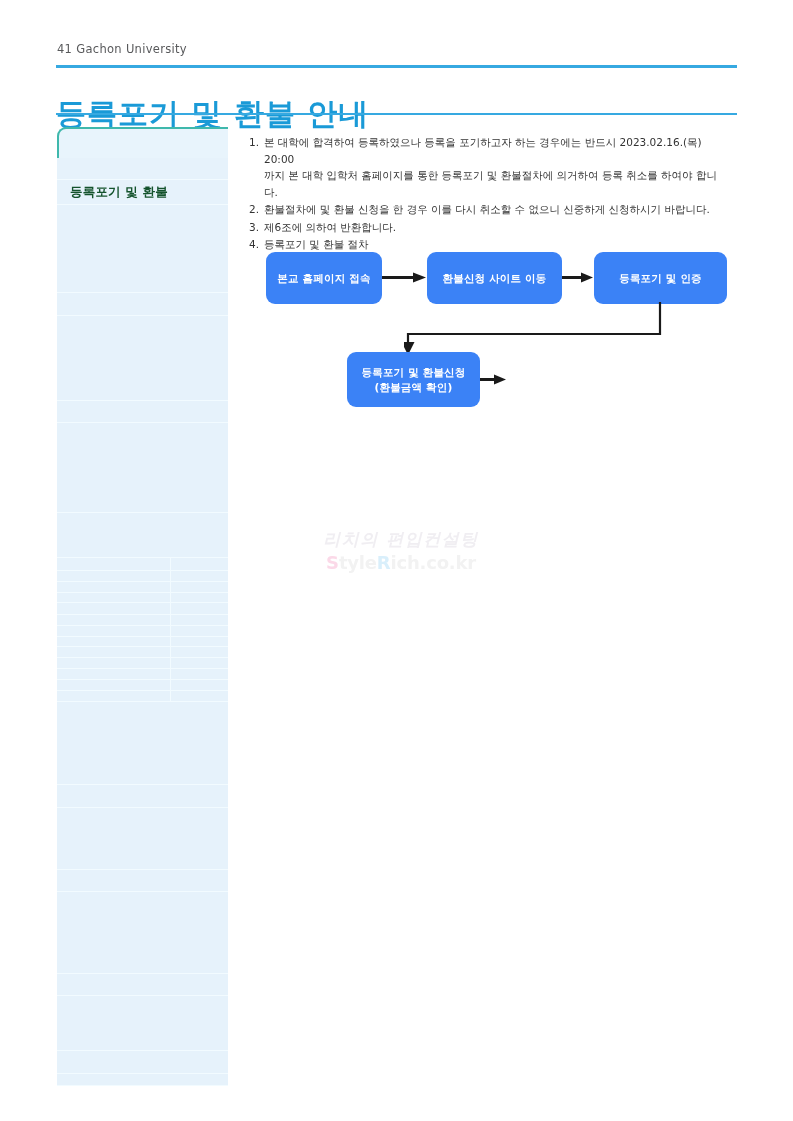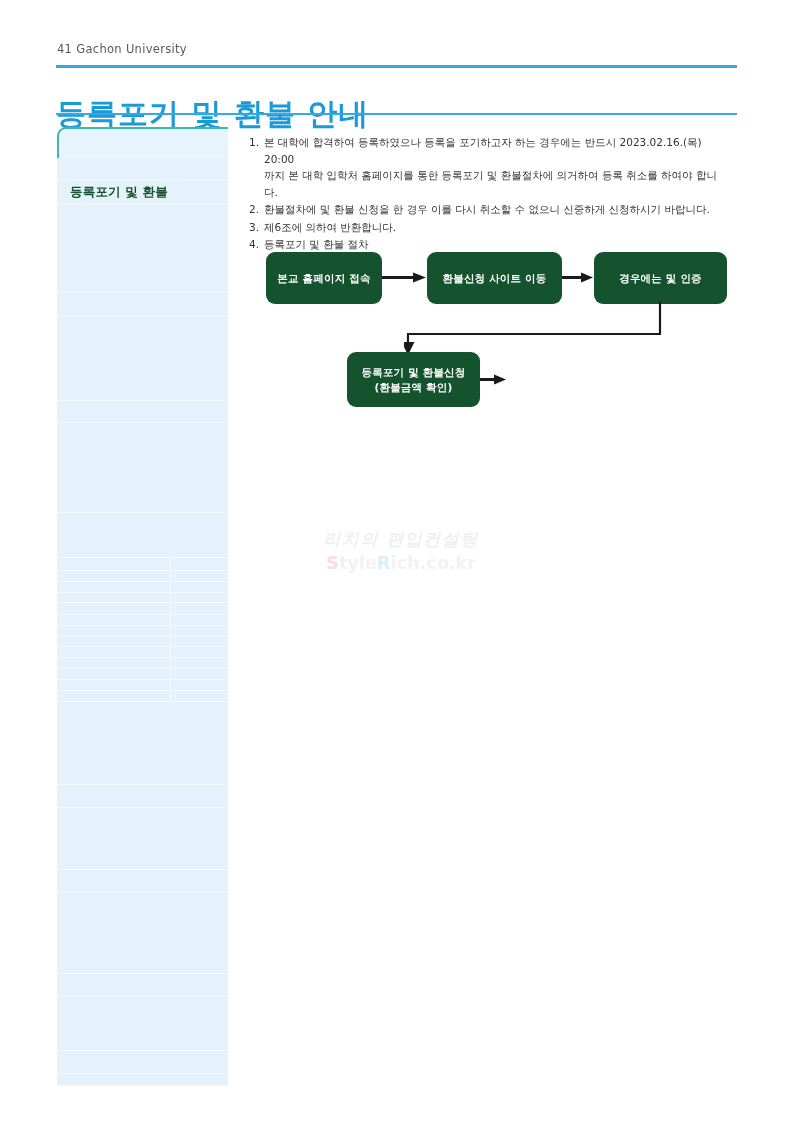--- a/index.html
+++ b/index.html
@@ -124,21 +124,21 @@
   
   .flow {
     position: absolute;
     left: 249px;
     top: 244px;
     width: 490px;
     height: 180px;
   }
   .fbox {
     position: absolute;
-    background: #14532d;
+    background: #3b82f6;
     border-radius: 9px;
     color: #ffffff;
     font-size: 10.5px;
     font-weight: bold;
     letter-spacing: 0.2px;
     display: flex;
     align-items: center;
     justify-content: center;
     text-align: center;
     line-height: 15px;
@@ -330,21 +330,21 @@
   </div>
 
   <div class="arrow-h" id="arrow2">
     <svg width="32" height="11" viewBox="0 0 32 11">
       <line x1="0" y1="5.5" x2="21" y2="5.5" stroke="#1a1a1a" stroke-width="3"></line>
       <polygon points="19,0.5 31,5.5 19,10.5" fill="#1a1a1a"></polygon>
     </svg>
   </div>
 
   <div class="fbox" id="fbox3">
-    <span>경우에는 및 인증</span>
+    <span>등록포기 및 인증</span>
   </div>
 
   <div class="conn">
     <svg width="260" height="55" viewBox="0 0 260 55">
       <polyline points="256,0 256,32 4,32 4,42" fill="none" stroke="#1a1a1a" stroke-width="2.2"></polyline>
       <polygon points="-2.5,40 10.5,40 4,53" fill="#1a1a1a"></polygon>
     </svg>
   </div>
 
   <div class="fbox" id="fbox4">

